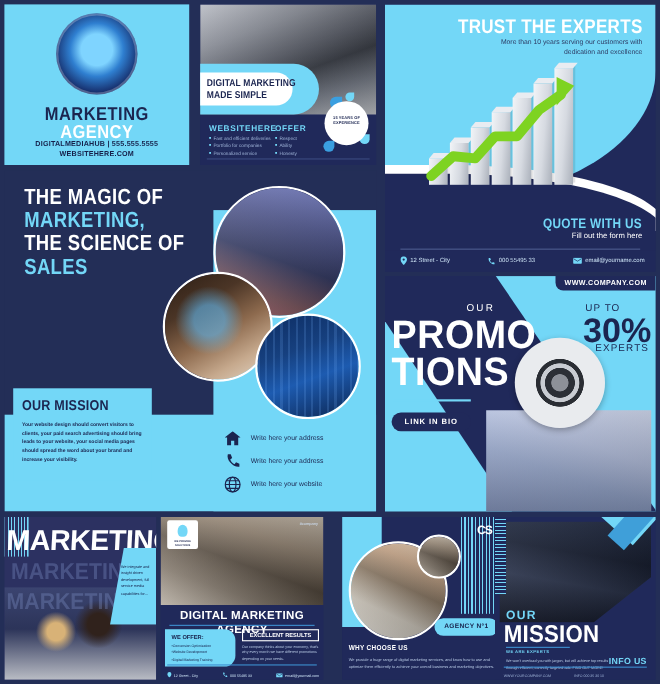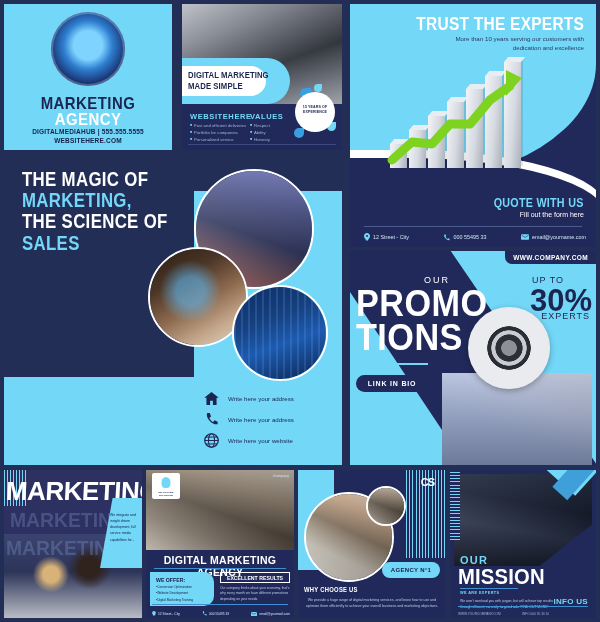--- a/index.html
+++ b/index.html
@@ -213,21 +213,21 @@
              border:.8px solid #ffffff; display:flex; align-items:center;
              justify-content:center; font-size:5.2px; font-weight:bold; color:#ffffff; }
   #p7 .restx { position:absolute; left:74px; top:116px; width:70px; font-size:3.3px;
                color:#b9cbe6; line-height:1.65; }
   #p7 .hr2 { position:absolute; left:6px; right:6px; bottom:13px; height:1px; background:#3d8fd0; }
   #p7 .crow { position:absolute; left:6px; right:4px; bottom:2px; display:flex;
               justify-content:space-between; align-items:center; }
   #p7 .crow .it { display:flex; align-items:center; gap:2px; font-size:3.3px; color:#cfe6f8; }
 
   
-  #p8 { left:298px; top:470px; width:148px; height:148px; background:#20295a;text-align:center; }
+  #p8 { left:311px; top:470px; width:148px; height:148px; background:#20295a; }
   #p8 .skyL { position:absolute; left:0; top:0; width:36px; height:100px; background:#73d7f7; }
   #p8 .hatch { position:absolute; right:0; top:0; width:40px; height:88px;
                background:repeating-linear-gradient(90deg,#73d7f7 0 1px, #20295a 1px 3.2px); }
   #p8 .mark { position:absolute; right:12px; top:6px; font-size:11px; font-weight:bold;
               color:#ffffff; letter-spacing:-1px; }
   #p8 .c1 { position:absolute; left:6px; top:22px; width:90px; height:90px;
             border-radius:50%; border:2px solid #ffffff; overflow:hidden; }
   #p8 .c2 { position:absolute; left:68px; top:16px; width:40px; height:40px;
             border-radius:50%; border:2px solid #ffffff; overflow:hidden; }
   #p8 .pill { position:absolute; right:6px; top:92px; width:58px; height:16px; border-radius:8px;
@@ -283,21 +283,21 @@
     <div class="wave"></div>
     <div class="tagbox"></div>
     <div class="tag1">DIGITAL MARKETING</div>
     <div class="tag2">MADE SIMPLE</div>
 
     <div class="colh" style="left:8px; top:108px;">WEBSITEHERE</div>
     <div class="li" style="left:8px; top:119px;">Fast and efficient deliveries</div>
     <div class="li" style="left:8px; top:126px;">Portfolio for companies</div>
     <div class="li" style="left:8px; top:133px;">Personalized service</div>
 
-    <div class="colh" style="left:68px; top:108px;">VALUES</div>
+    <div class="colh" style="left:68px; top:108px;">OFFER</div>
     <div class="li" style="left:68px; top:119px;">Respect</div>
     <div class="li" style="left:68px; top:126px;">Ability</div>
     <div class="li" style="left:68px; top:133px;">Honesty</div>
 
     <div class="drop" style="left:118px; top:84px; width:11px; height:11px;"></div>
     <div class="drop" style="left:132px; top:80px; width:8px; height:8px; background:#73d7f7;"></div>
     <div class="drop" style="left:112px; top:124px; width:10px; height:10px;"></div>
     <div class="drop" style="left:145px; top:118px; width:9px; height:9px; background:#73d7f7;"></div>
     <div class="badge">
       <span>
@@ -384,20 +384,24 @@
     <div class="circ" style="left:190px; top:14px; width:120px; height:120px;">
       <div class="ph ph-laptop" style="inset:0;"></div>
     </div>
     <div class="circ" style="left:144px; top:92px; width:100px; height:100px;">
       <div class="ph ph-seo" style="inset:0;"></div>
     </div>
     <div class="circ" style="left:228px; top:130px; width:96px; height:96px;">
       <div class="ph ph-data" style="inset:0;"></div>
     </div>
 
+    <div class="mbox">
+      <h2>OUR MISSION</h2>
+      <p>Your website design should convert visitors to clients, your paid search advertising should bring leads to your website, your social media pages should spread the word about your brand and increase your visibility.</p>
+    </div>
 
     <div class="cont">
       <div class="row">
         <svg width="15" height="13" viewBox="0 0 20 18">
           <path d="M10 0 20 8 17 8 17 18 12 18 12 12 8 12 8 18 3 18 3 8 0 8z" fill="#1b2550"></path>
           </svg>
         <span class="tx">Write here your address</span>
       </div>
       <div class="row">
         <svg width="15" height="14" viewBox="0 0 16 16">

